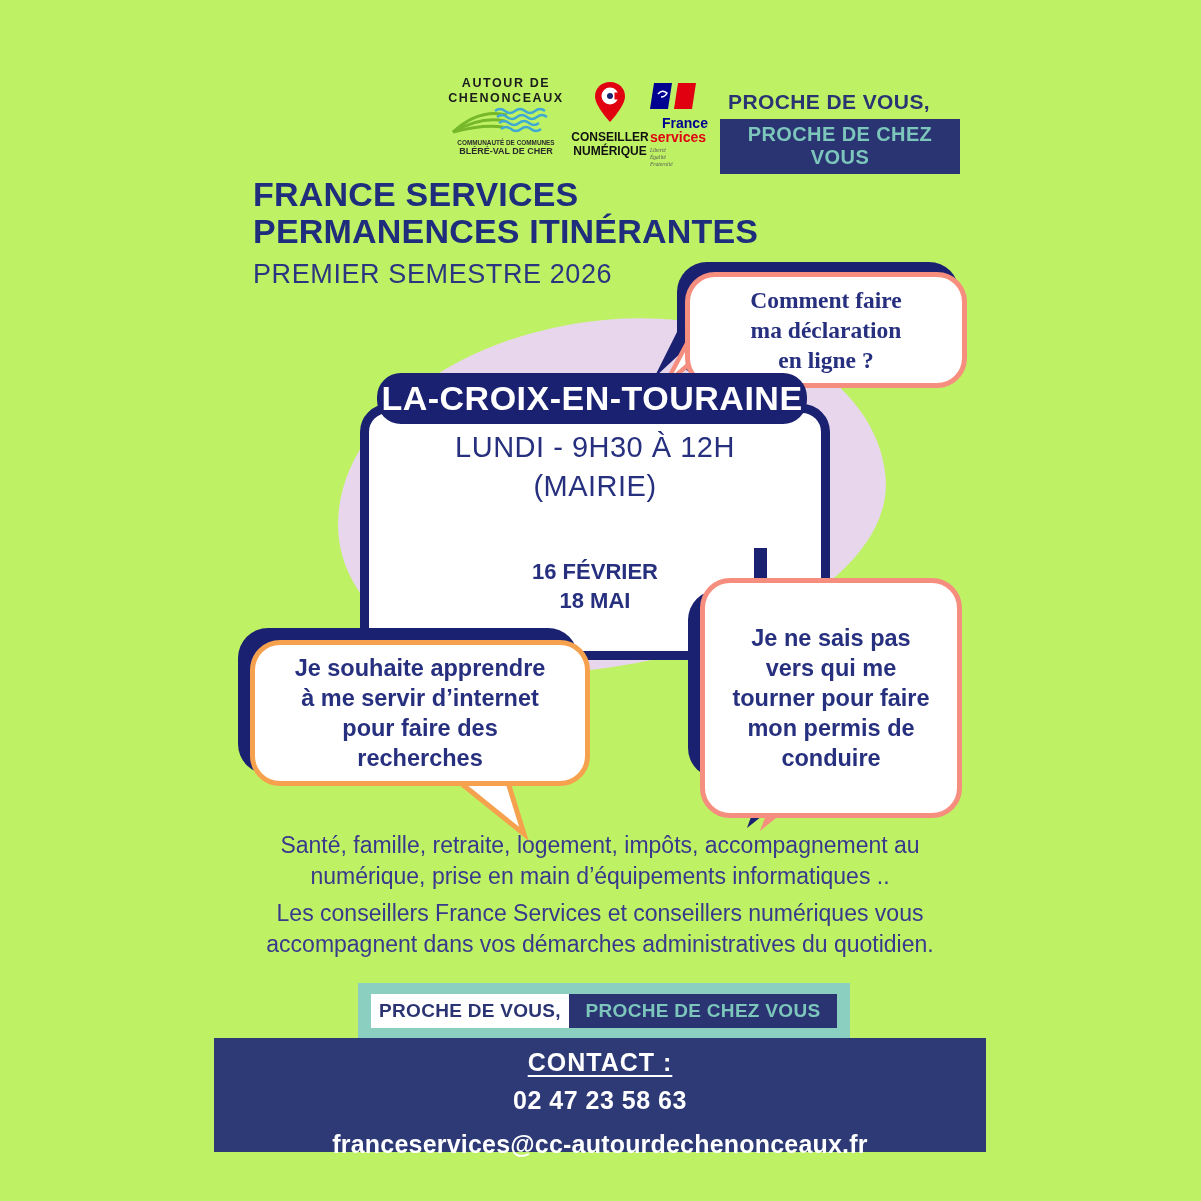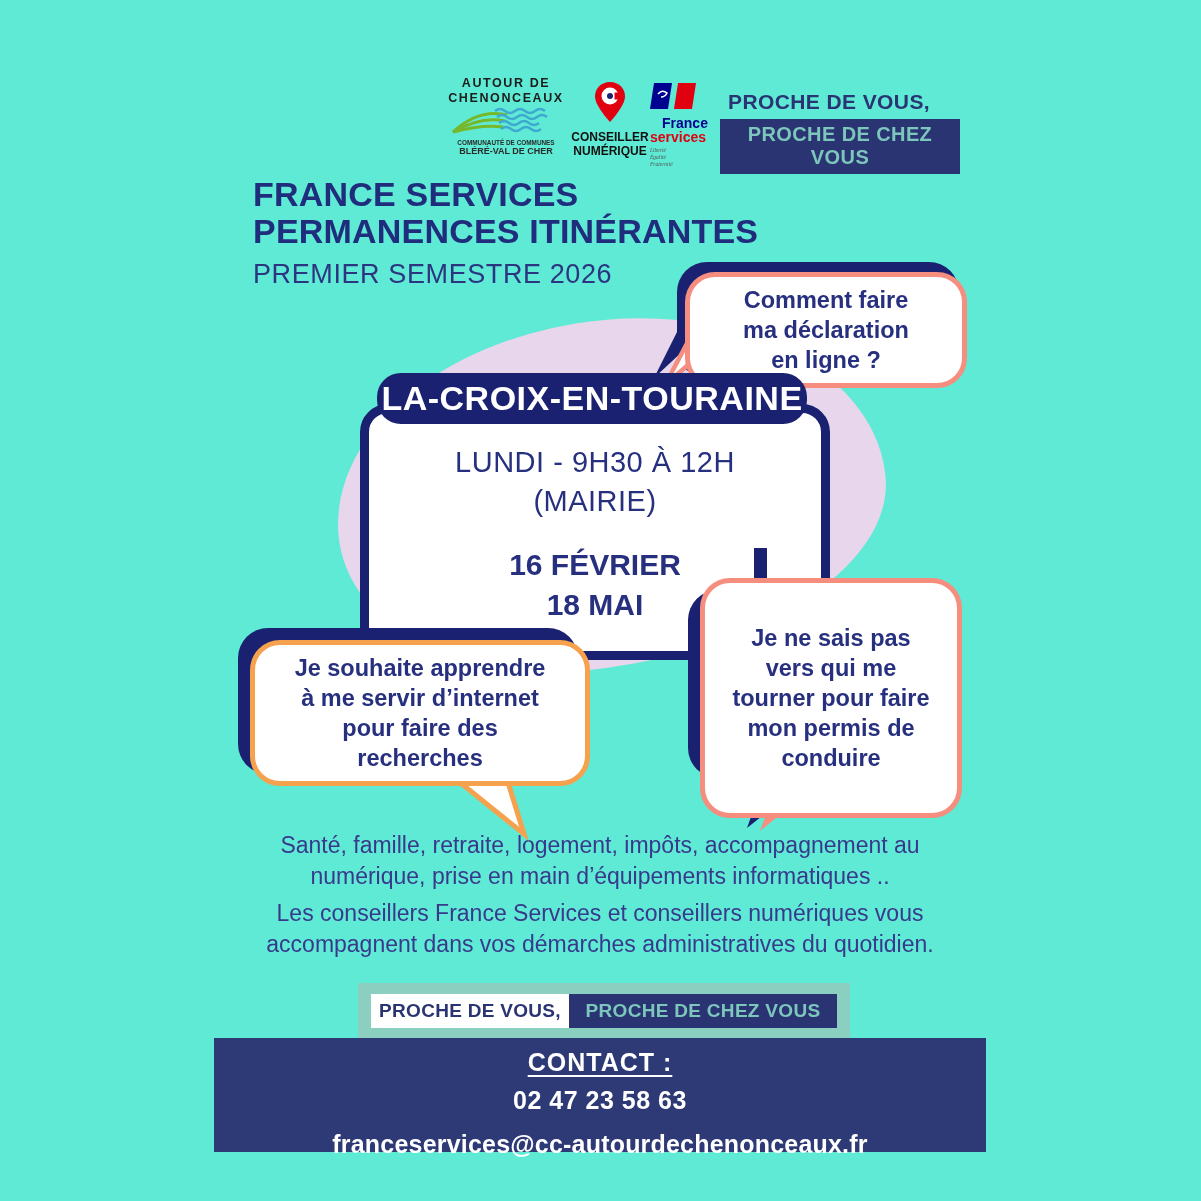--- a/index.html
+++ b/index.html
@@ -1,18 +1,18 @@
 <!DOCTYPE html>
 <html><head>
 <meta charset="utf-8">
 <style>
   * { margin:0; padding:0; box-sizing:border-box; }
   html,body { background:#ffffff; }
   .poster {
-    position:relative; width:1201px; height:1201px; background:#5eead4;
+    position:relative; width:1201px; height:1201px; background:#bef264;
     font-family:"Liberation Sans", sans-serif; overflow:hidden;
   }
   .abs { position:absolute; }
   .ml { white-space:pre-line; }
 
   
   .logo-cc { left:444px; top:76px; width:124px; text-align:center; }
   .logo-cc .cc-title { font-size:12.5px; font-weight:800; letter-spacing:1.6px; color:#1c1c1c; line-height:1.2; }
   .logo-cc .cc-sub1 { font-size:6.4px; font-weight:700; color:#2b2b2b; margin-top:1px; }
   .logo-cc .cc-sub2 { font-size:9px; font-weight:800; color:#2b2b2b; }
@@ -39,36 +39,36 @@
   .blob { left:336px; top:320px; width:550px; height:348px; background:#e8d6ec;
           border-radius:52% 48% 60% 40% / 55% 52% 48% 45%; transform:rotate(-5deg); z-index:1; }
 
   
   .main-card { left:360px; top:404px; width:470px; height:256px; background:#ffffff;
                border:9px solid #1b2171; border-radius:28px; z-index:2; }
   .connector { left:754px; top:548px; width:13px; height:34px; background:#1b2171; z-index:3; }
   .city-pill { left:377px; top:373px; width:430px; height:51px; background:#1b2171; border-radius:24px;
                color:#ffffff; font-size:34px; font-weight:800; letter-spacing:0.5px;
                display:flex; align-items:center; justify-content:center; z-index:6; }
-  .card-text { left:365px; top:446px; width:460px; text-align:center; color:#27307f; z-index:4; }
+  .card-text { left:365px; top:431px; width:460px; text-align:center; color:#27307f; z-index:4; }
   .card-schedule { font-size:29px; font-weight:500; letter-spacing:0.5px; }
   .card-place { font-size:29px; font-weight:500; margin-top:6px; letter-spacing:0.5px; }
-  .card-dates { font-size:30px; font-weight:800; margin-top:27px; line-height:1.32; }
+  .card-dates { font-size:22px; font-weight:800; margin-top:54px; line-height:1.32; }
 
   
   .bubble { z-index:5; }
   .bubble .shadow { position:absolute; background:#1b2171; border-radius:30px; }
   .bubble .body { position:absolute; background:#ffffff; border-radius:30px;
                   display:flex; align-items:center; justify-content:center; text-align:center;
                   color:#27307f; font-weight:800; font-size:23.5px; line-height:1.28; }
   .bubble .tail { position:absolute; }
 
   .bubble1 { left:640px; top:256px; width:335px; height:145px; }
   .bubble1 .shadow { left:37px; top:6px; width:282px; height:116px; }
-  .bubble1 .body   { left:45px; top:16px; width:282px; height:116px; border:5px solid #f58e7e; }
+  .bubble1 .body   { left:45px; top:16px; width:282px; height:116px; border:5px solid #f58e7e;font-family:Liberation Serif, serif; }
   .bubble1 .tail   { left:14px; top:70px; }
 
   .bubble2 { left:676px; top:566px; width:310px; height:270px; }
   .bubble2 .shadow { left:12px; top:24px; width:262px; height:188px; }
   .bubble2 .body   { left:24px; top:12px; width:262px; height:240px; border:5px solid #f58e7e; }
   .bubble2 .tail   { left:70px; top:192px; }
 
   .bubble3 { left:226px; top:616px; width:375px; height:215px; }
   .bubble3 .shadow { left:12px; top:12px; width:340px; height:146px; }
   .bubble3 .body   { left:24px; top:24px; width:340px; height:146px; border:5px solid #f5a14e; }

